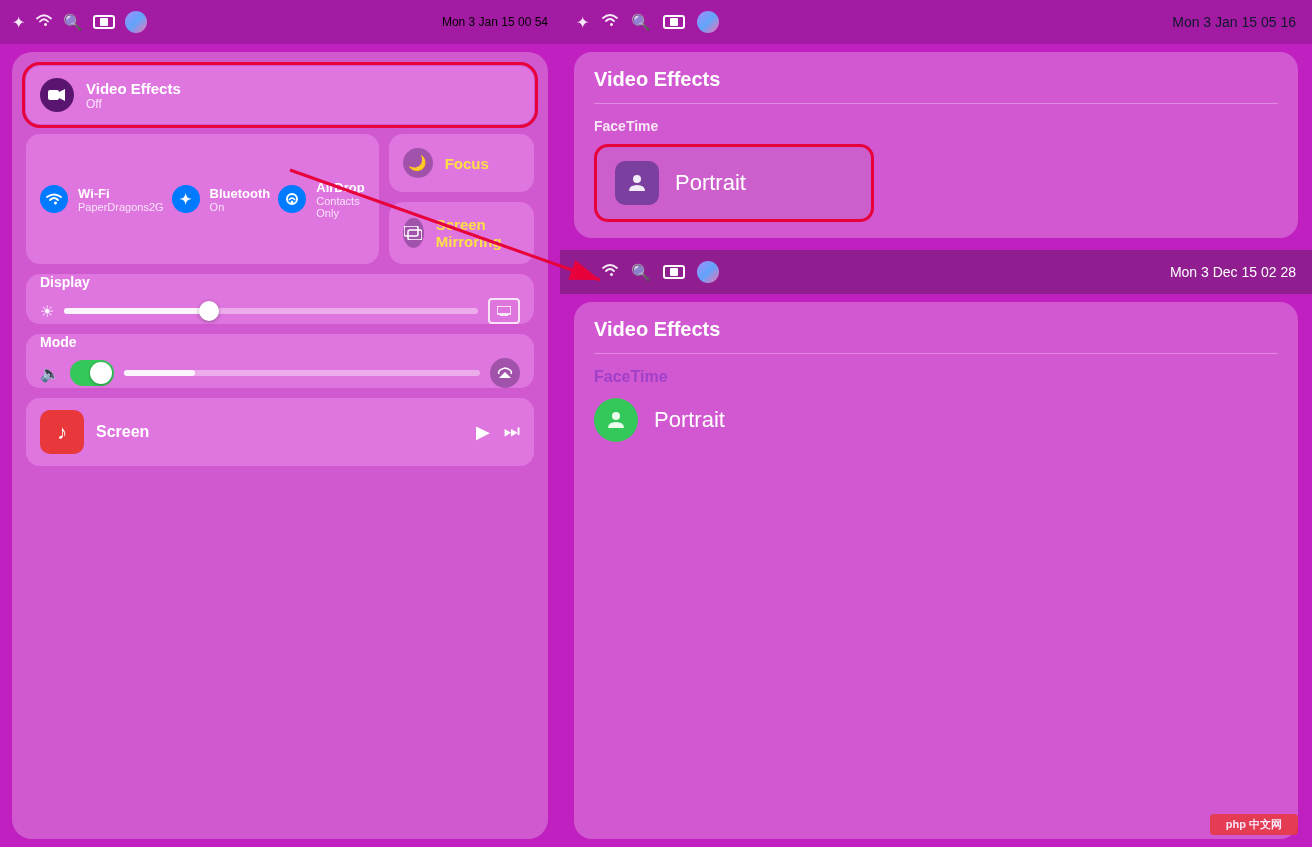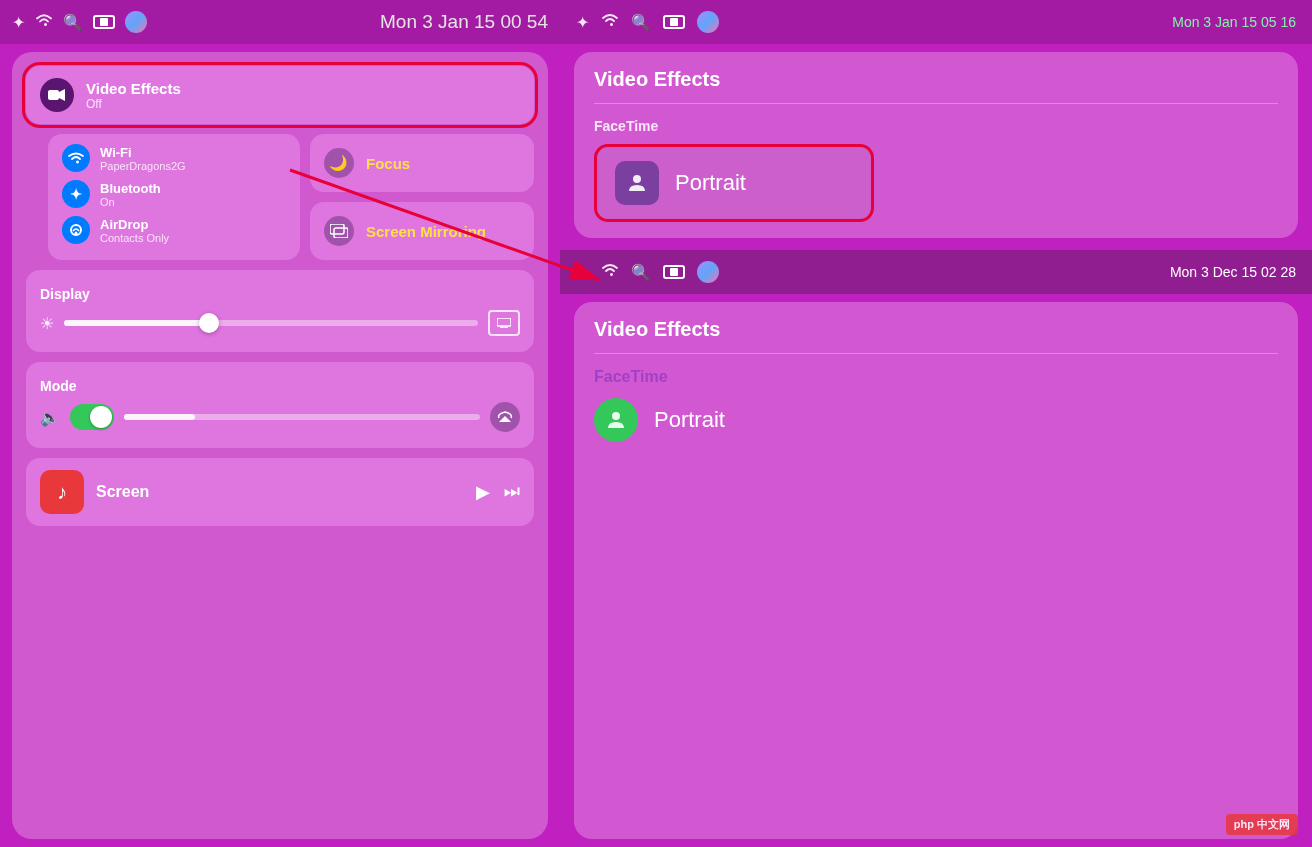--- a/index.html
+++ b/index.html
@@ -30,22 +30,22 @@
       align-items: center;
       padding: 0 12px;
       gap: 10px;
     }
     .menubar-icon {
       color: white;
       font-size: 16px;
       opacity: 0.9;
     }
     .menubar-time {
-      color: #e5e5e5;
-      font-size: 19px;
+      color: #000000;
+      font-size: 12px;
       font-weight: 500;
       margin-left: auto;
     }
     .menubar-siri {
       width: 22px;
       height: 22px;
       border-radius: 50%;
       background: linear-gradient(135deg, #a78bfa, #60a5fa, #f472b6);
       display: inline-block;
     }
@@ -126,23 +126,21 @@
     .network-row {
       display: flex;
       gap: 10px;
     }
     .network-tile {
       background: rgba(230, 130, 230, 0.7);
       border-radius: 14px;
       padding: 10px 14px;
       flex: 1;
       display: flex;
-      flex-direction: column;
       gap: 8px;
-      margin-left: 22px;
     }
     .network-item {
       display: flex;
       align-items: center;
       gap: 10px;
     }
     .network-icon {
       width: 28px;
       height: 28px;
       border-radius: 50%;
@@ -190,21 +188,21 @@
     .mini-tile-label {
       color: #fde047;
       font-size: 15px;
       font-weight: 700;
     }
 
     
     .section-tile {
       background: rgba(230, 130, 230, 0.7);
       border-radius: 14px;
-      padding: 16px 14px;
+      padding: 0 14px;
     }
     .section-label {
       color: white;
       font-size: 14px;
       font-weight: 600;
       margin-bottom: 8px;
     }
     .slider-row {
       display: flex;
       align-items: center;
@@ -331,21 +329,21 @@
     
     .right-menubar {
       height: 44px;
       background: rgba(0,0,0,0.15);
       display: flex;
       align-items: center;
       padding: 0 16px;
       gap: 12px;
     }
     .right-menubar-time {
-      color: #86efac;
+      color: #0f172a;
       font-size: 14px;
       font-weight: 500;
       margin-left: auto;
     }
 
     
     .ve-panel {
       margin: 8px 14px 6px 14px;
       background: rgba(218, 112, 218, 0.7);
       border-radius: 18px;
@@ -465,21 +463,21 @@
 
     
     .php-watermark {
       position: absolute;
       bottom: 12px;
       right: 14px;
       background: #e8383c;
       color: white;
       font-size: 11px;
       font-weight: 700;
-      padding: 3px 8px;
+      padding: 3px 16px;
       border-radius: 4px;
       opacity: 0.85;
     }
   </style>
 </head>
 <body>
 
 <div class="left-panel">
 
   <div class="menubar">

